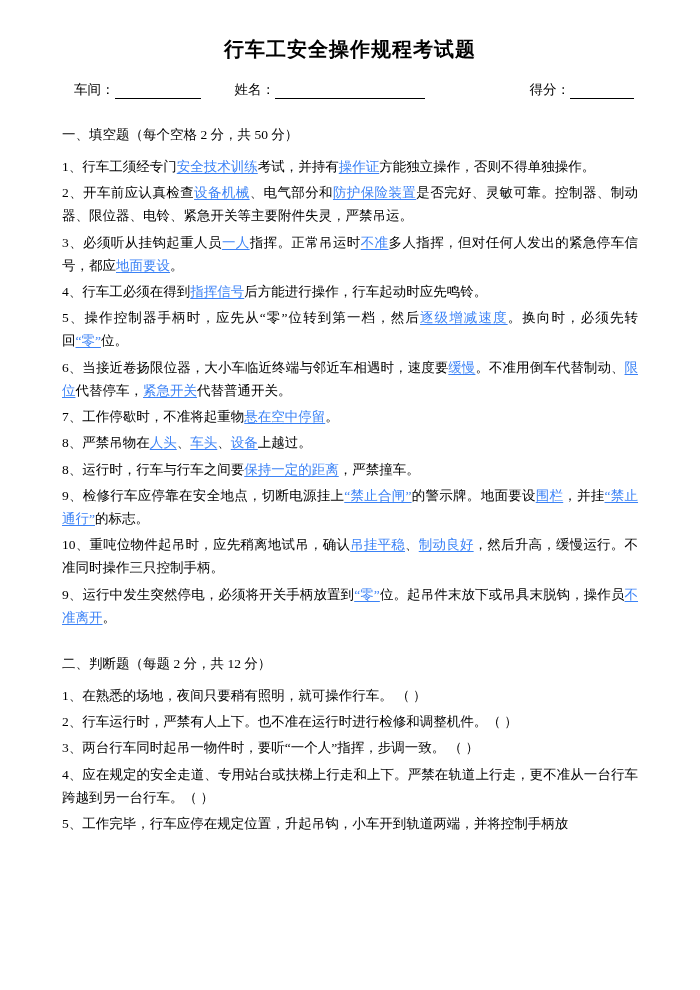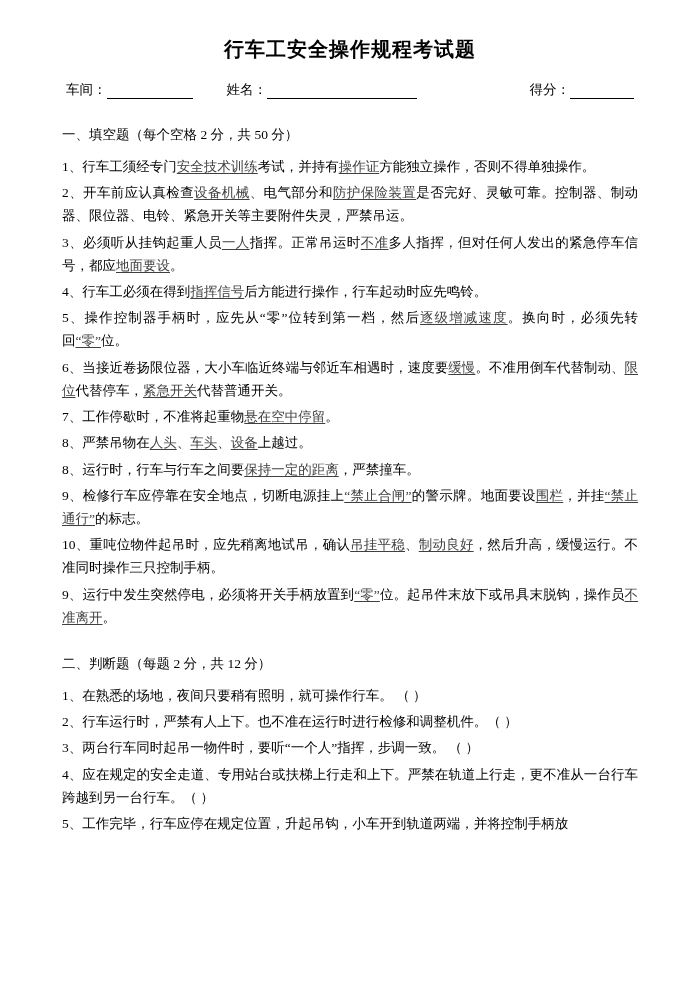--- a/index.html
+++ b/index.html
@@ -27,21 +27,21 @@
     font-size: 20px;
     font-weight: bold;
     letter-spacing: 1px;
     margin: 8px 0 18px 0;
     font-family: "Liberation Serif", "DejaVu Serif", serif;
   }
   .meta-row {
     display: flex;
     align-items: center;
     font-size: 13.5px;
-    margin: 0 0 26px 4px;
+    margin: 0 0 26px 12px;
     padding: 0 4px 0 0;
   }
   .meta-item {
     display: flex;
     align-items: flex-end;
     white-space: nowrap;
   }
   .meta-label {
     font-size: 13.5px;
   }
@@ -62,21 +62,21 @@
     line-height: 1.55;
   }
   p.q {
     font-size: 13.5px;
     line-height: 1.72;
     margin: 0 0 3px 0;
     text-align: justify;
     text-justify: inter-ideograph;
   }
   .red {
-    color: #404040;
+    color: #3b82f6;
     text-decoration: underline;
     text-underline-offset: 2px;
   }
   .gap-lg { height: 22px; }
 </style>
 </head>
 <body>
 
 <div class="page">
 

